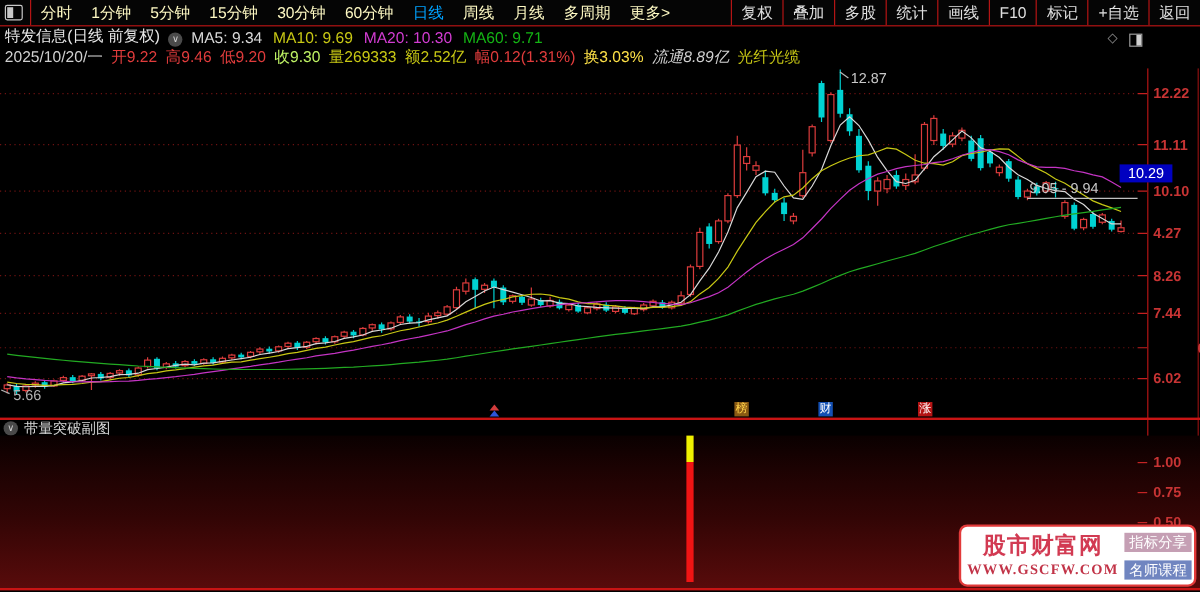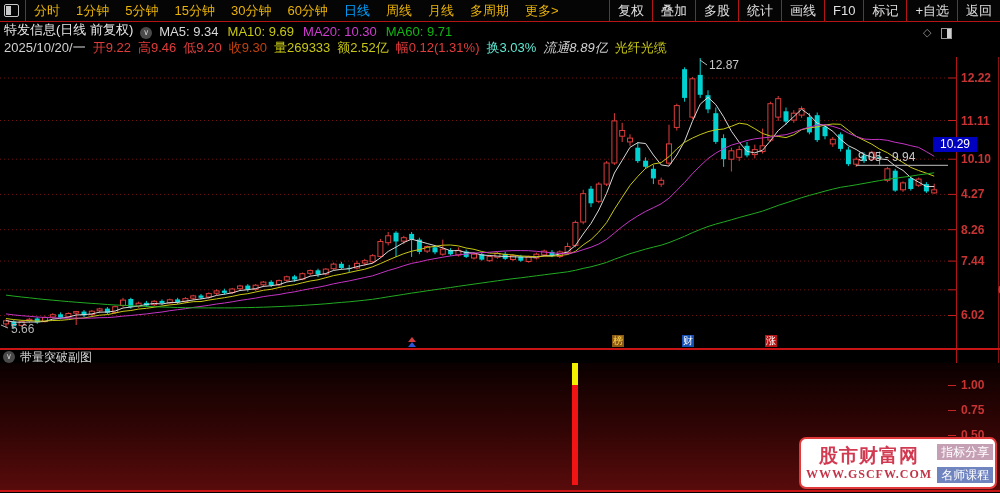--- a/index.html
+++ b/index.html
@@ -4,21 +4,21 @@
 <style>
   html,body{margin:0;padding:0;background:#000;}
   body{width:1000px;height:493px;position:relative;overflow:hidden;
        font-family:"Liberation Sans",sans-serif;-webkit-font-smoothing:none;}
   
   .toolbar{position:absolute;top:0;left:0;width:1000px;height:22px;display:flex;
            align-items:center;border-bottom:1px solid #b41414;box-sizing:border-box;background:#050505;}
   .tbi{width:13px;height:11px;border:1px solid #c8c8c8;border-radius:2px;margin-left:4px;position:relative;}
   .tbi-in{position:absolute;left:1px;top:1px;width:5px;height:9px;background:#c8c8c8;}
   .tb-div{width:1px;height:21px;background:#b41414;margin-left:6px;}
-  .tf{font-size:13px;color:#eab308;padding:0 8px;cursor:default;white-space:nowrap;}
+  .tf{font-size:13px;color:#fef9c3;padding:0 8px;cursor:default;white-space:nowrap;}
   .tf.active{color:#00a2ff;}
   .tb-right{margin-left:auto;display:flex;height:22px;align-items:center;}
   .tbtn{font-size:13px;color:#e0e0e0;padding:0 8px;border-left:1px solid #b41414;
         height:21px;line-height:21px;white-space:nowrap;}
   
   .row1{position:absolute;top:23px;left:4px;height:16px;display:flex;align-items:flex-end;gap:7px;}
   .title{font-size:13px;color:#e8e8e8;white-space:nowrap;}
   .circ{width:12px;height:12px;border-radius:50%;background:#4a4a4a;color:#cfcfcf;font-size:8px;
         line-height:12px;text-align:center;display:inline-block;}
   .ma{font-size:13px;white-space:nowrap;}
@@ -102,25 +102,25 @@
       <span class="ma" style="color: rgb(200, 200, 20);">MA10: 9.69</span>
       <span class="ma" style="color: rgb(210, 60, 210);">MA20: 10.30</span>
       <span class="ma" style="color: rgb(20, 180, 20);">MA60: 9.71</span>
     </span>
 </div>
 <div class="row2" id="quote-row">
     <span class="qseg" style="color: rgb(208, 208, 208);">2025/10/20/一</span>
     <span class="qseg" style="color: rgb(225, 60, 60);">开9.22</span>
     <span class="qseg" style="color: rgb(225, 60, 60);">高9.46</span>
     <span class="qseg" style="color: rgb(225, 60, 60);">低9.20</span>
-    <span class="qseg" style="color: #c2410c;">收9.30</span>
+    <span class="qseg" style="color: #bef264;">收9.30</span>
     <span class="qseg" style="color: rgb(200, 200, 20);">量269333</span>
     <span class="qseg" style="color: rgb(200, 200, 20);">额2.52亿</span>
     <span class="qseg" style="color: rgb(225, 60, 60);">幅0.12(1.31%)</span>
-    <span class="qseg" style="color: #5eead4;">换3.03%</span>
+    <span class="qseg" style="color: #fde047;">换3.03%</span>
     <span class="qseg" style="color: rgb(208, 208, 208); font-style: italic;">流通8.89亿</span>
     <span class="qseg" style="color: rgb(200, 200, 20);">光纤光缆</span>
   </div>
 
 <span class="mini-ic" style="left:923px;">◇</span>
 <div class="mini-ic ic-win" style="left:941px;top:28px;"></div>
 
 <div class="chart">
   <svg id="main-svg" width="1000" height="291">
       <line x1="0" y1="21.0" x2="948" y2="21.0" stroke="#6e1212" stroke-width="1" stroke-dasharray="1 3"></line>

